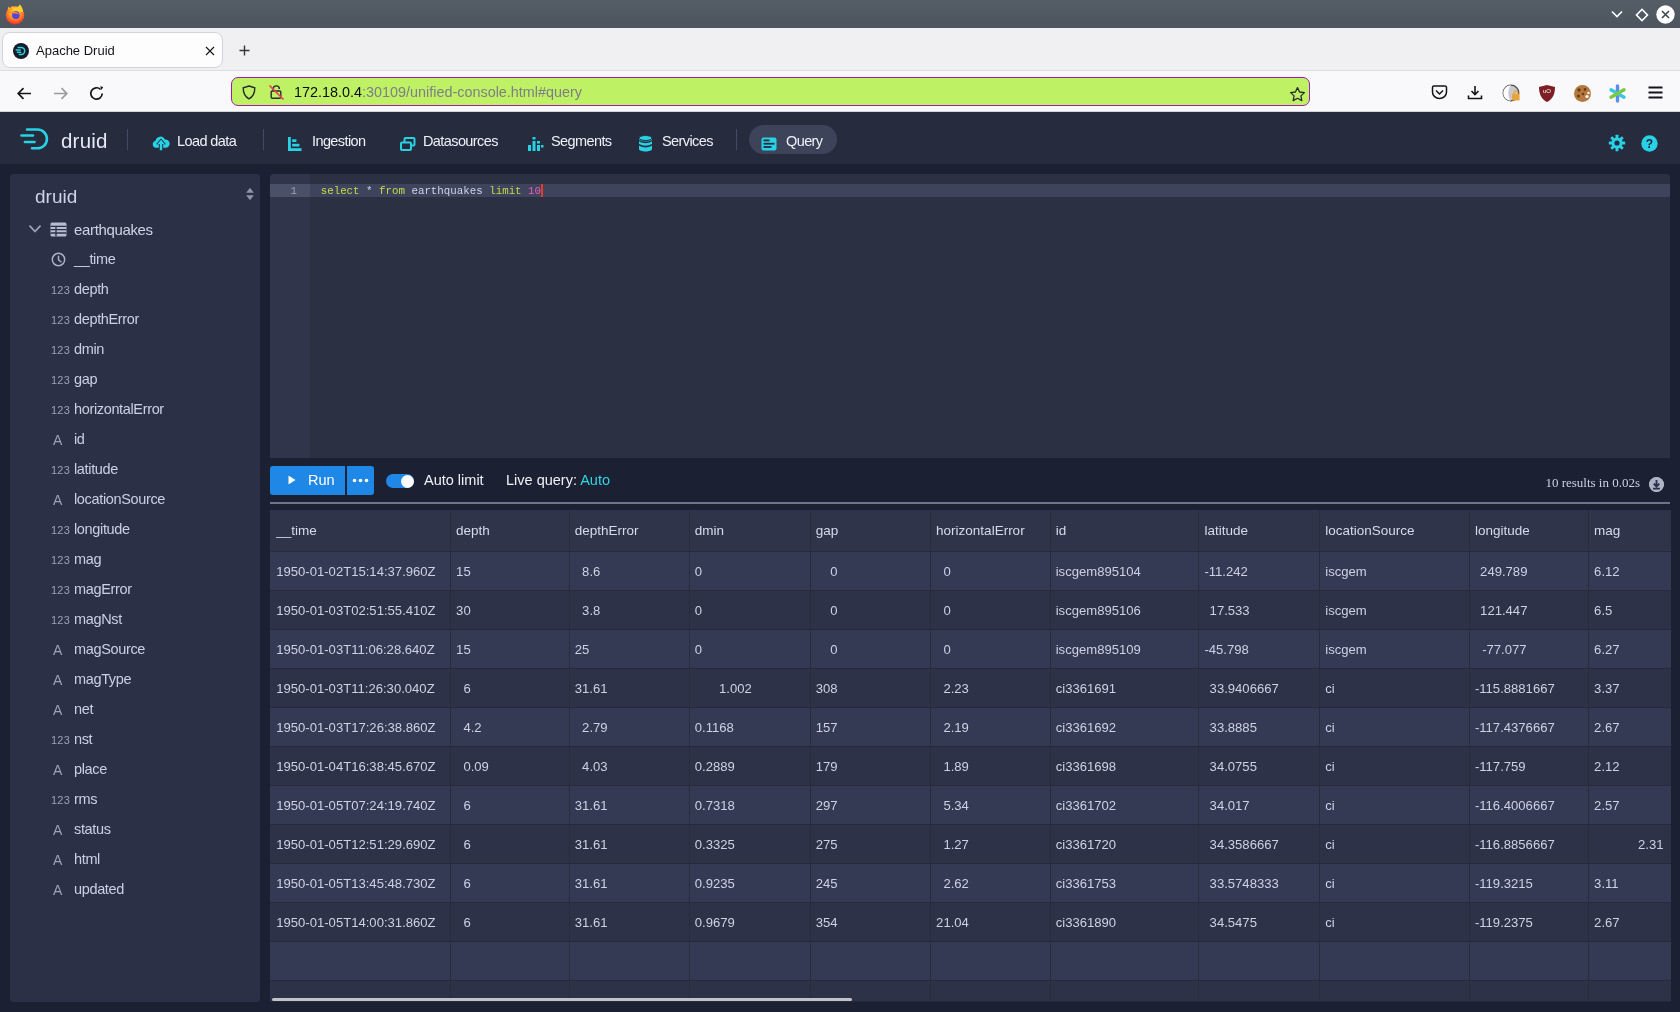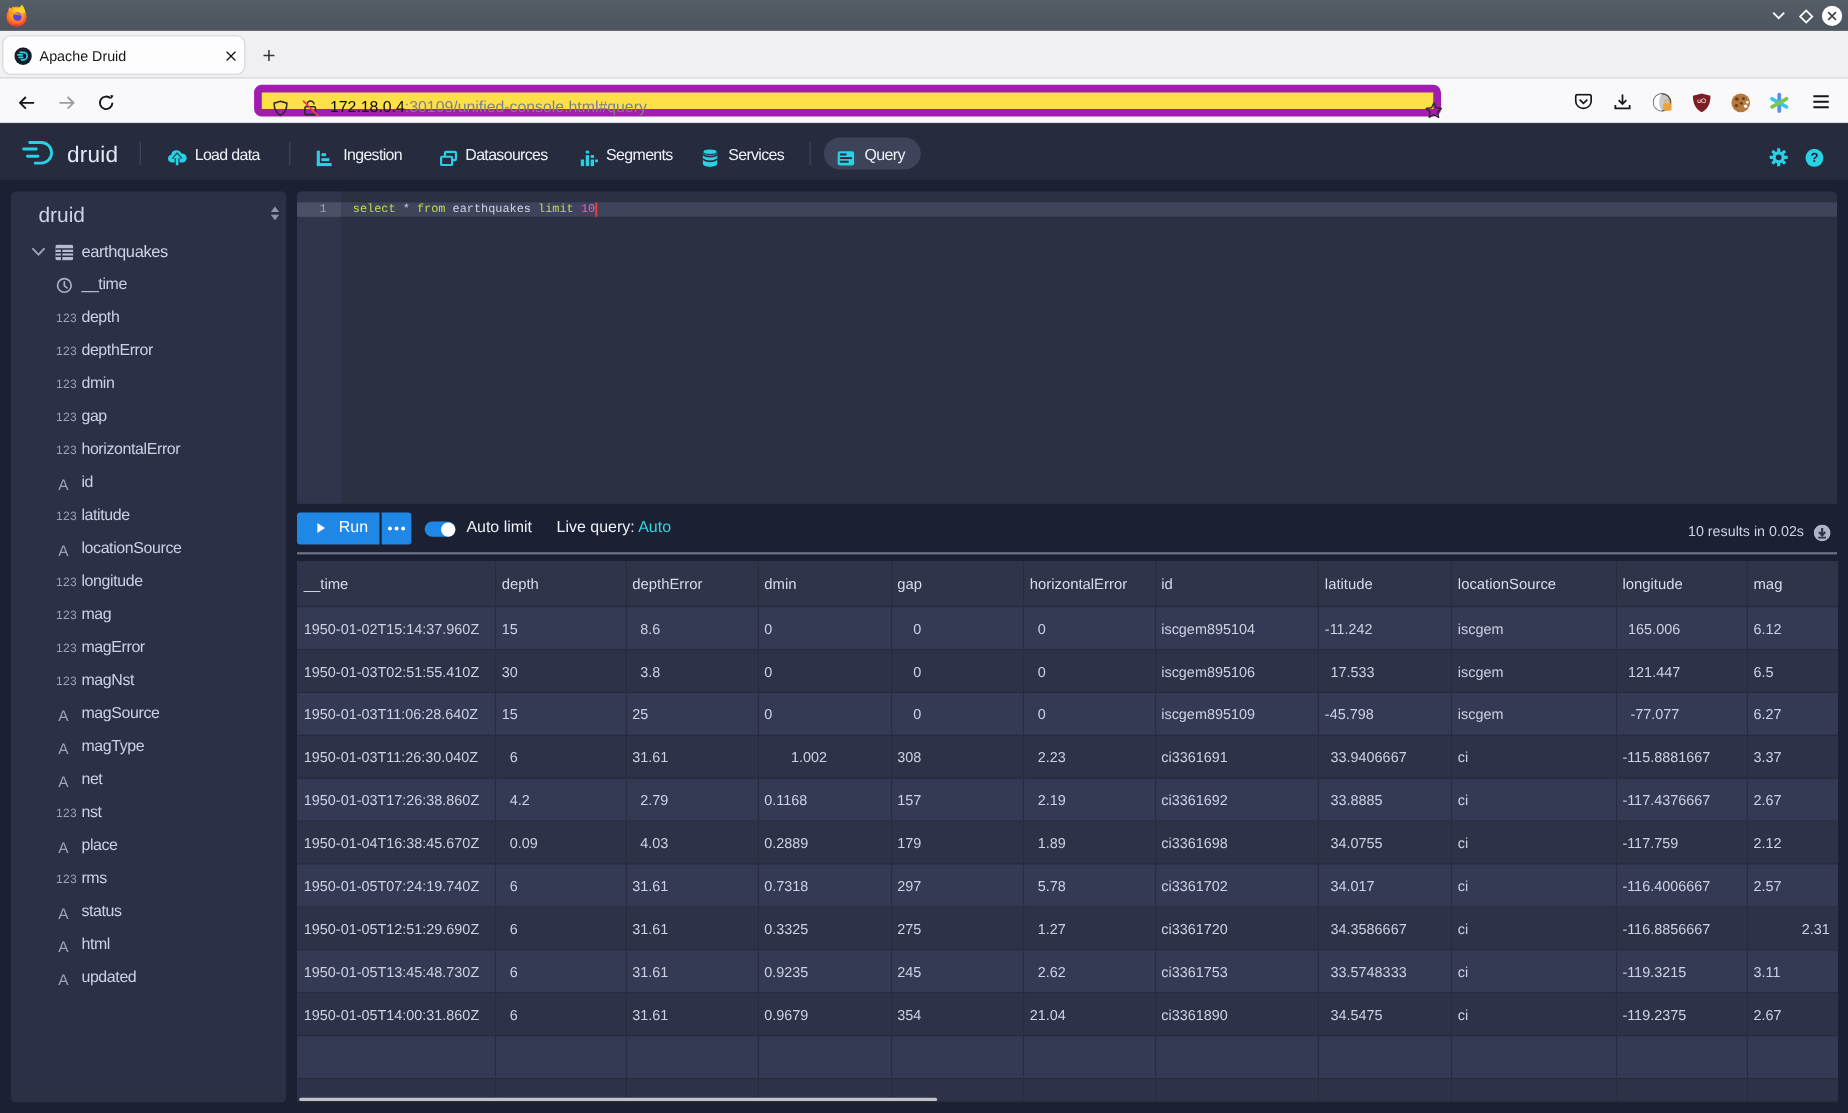--- a/index.html
+++ b/index.html
@@ -12,22 +12,22 @@
   background:linear-gradient(#555e66,#4c555d); }
 #titlebar .title { position:absolute; left:0; right:0; top:6px; text-align:center;
   font-size:13.5px; color:#f5f6f7; }
 #tabstrip { position:absolute; left:0; top:28px; width:1680px; height:43px; background:#f0f0f3;
   border-bottom:1px solid #dcdce1; }
 #tab { position:absolute; left:2px; top:4px; width:221px; height:36px; background:#fdfdfe;
   border:1px solid #d4d4da; border-radius:8px; }
 #tab .tlabel { position:absolute; left:33px; top:10px; font-size:13px; color:#15141a; }
 #navbar { position:absolute; left:0; top:71px; width:1680px; height:41px; background:#f9f9fb;
   border-bottom:1px solid #d4d4db; }
-#urlbar { position:absolute; left:231px; top:6px; width:1079px; height:29px; background:#fde047;
-  border:7px solid #a21caf; border-radius:7px; }
+#urlbar { position:absolute; left:231px; top:6px; width:1079px; height:29px; background:#bef264;
+  border:1px solid #a21caf; border-radius:7px; }
 #urltext { position:absolute; left:62px; top:6px; font-size:14.4px; color:#0c0c0d; white-space:pre; }
 #urltext .gr { color:#7e7e87; }
 
 
 #dheader { position:absolute; left:0; top:112px; width:1680px; height:52px; background:#262b3e; }
 #dheader .sep { position:absolute; top:17px; width:1px; height:21px; background:#434a63; }
 .navitem { position:absolute; top:21px; font-size:14.5px; color:#eef1f8; letter-spacing:-0.6px; }
 #qpill { position:absolute; left:749px; top:13px; width:88px; height:29px; background:#3d4358;
   border-radius:15px; }
 
@@ -59,21 +59,21 @@
 #runbtn { position:absolute; left:270px; top:302px; width:75px; height:28.5px; background:#1f87e5;
   border-radius:3px 0 0 3px; }
 #morebtn { position:absolute; left:346.7px; top:302px; width:27px; height:28.5px; background:#1f87e5;
   border-radius:0 3px 3px 0; }
 #runbtn .rlbl { position:absolute; left:38px; top:6px; font-size:14.5px; color:#fff; }
 #switch { position:absolute; left:386px; top:310.3px; width:28px; height:14px; background:#1f87e5;
   border-radius:7px; }
 #switch .knob { position:absolute; right:0.5px; top:0.5px; width:13px; height:13px; background:#fff;
   border-radius:50%; }
 .runtext { position:absolute; top:307.6px; font-size:14.5px; color:#eef1f8; }
-#resinfo { position:absolute; top:311px; font-size:13px; color:#ccd2e2; right:40px; }
+#resinfo { position:absolute; top:311px; font-size:13px; color:#ccd2e2; right:40px;font-family:Liberation Serif, serif; }
 #dlbtn { position:absolute; left:1648.7px; top:312.7px; width:15px; height:15px; border-radius:50%;
   background:#aeb4c6; }
 #divider { position:absolute; left:270px; top:337.6px; width:1400px; height:2.1px; background:#6e7489; }
 
 
 #rtable { position:absolute; left:270px; top:346px; width:1400.8px; height:491.6px;
   background:#2d3249; overflow:hidden; }
 .thead { position:absolute; left:0; top:0; width:100%; height:41.5px; background:#2f344b;
   border-bottom:1px solid #262b3d; }
 .hlbl { position:absolute; top:13px; font-size:13.5px; color:#d6dbec; }
@@ -413,21 +413,21 @@
 <div class="trow rl" style="top:41.5px;height:39.0px">
 <span class="c" style="left:6.2px">1950-01-02T15:14:37.960Z</span>
 <span class="c" style="left:186.1px">15</span>
 <span class="c" style="left:312.1px">8.6</span>
 <span class="c" style="left:424.8px">0</span>
 <span class="c" style="left:560.3px">0</span>
 <span class="c" style="left:673.4px">0</span>
 <span class="c" style="left:785.7px">iscgem895104</span>
 <span class="c" style="left:934.4px">-11.242</span>
 <span class="c" style="left:1055.3px">iscgem</span>
-<span class="c" style="left:1210.1px">165.006</span>
+<span class="c" style="left:1210.1px">249.789</span>
 <span class="c" style="left:1324.1px">6.12</span>
 <i class="vb" style="left:179.9px"></i>
 <i class="vb" style="left:298.6px"></i>
 <i class="vb" style="left:418.6px"></i>
 <i class="vb" style="left:539.5px"></i>
 <i class="vb" style="left:659.9px"></i>
 <i class="vb" style="left:779.5px"></i>
 <i class="vb" style="left:928.2px"></i>
 <i class="vb" style="left:1049.1px"></i>
 <i class="vb" style="left:1198.7px"></i>
@@ -547,21 +547,21 @@
 <i class="vb" style="left:1049.1px"></i>
 <i class="vb" style="left:1198.7px"></i>
 <i class="vb" style="left:1317.9px"></i>
 </div>
 <div class="trow rl" style="top:275.5px;height:39.0px">
 <span class="c" style="left:6.2px">1950-01-05T07:24:19.740Z</span>
 <span class="c" style="left:193.4px">6</span>
 <span class="c" style="left:304.8px">31.61</span>
 <span class="c" style="left:424.8px">0.7318</span>
 <span class="c" style="left:545.7px">297</span>
-<span class="c" style="left:673.4px">5.78</span>
+<span class="c" style="left:673.4px">5.34</span>
 <span class="c" style="left:785.7px">ci3361702</span>
 <span class="c" style="left:939.6px">34.017</span>
 <span class="c" style="left:1055.3px">ci</span>
 <span class="c" style="left:1204.9px">-116.4006667</span>
 <span class="c" style="left:1324.1px">2.57</span>
 <i class="vb" style="left:179.9px"></i>
 <i class="vb" style="left:298.6px"></i>
 <i class="vb" style="left:418.6px"></i>
 <i class="vb" style="left:539.5px"></i>
 <i class="vb" style="left:659.9px"></i>

